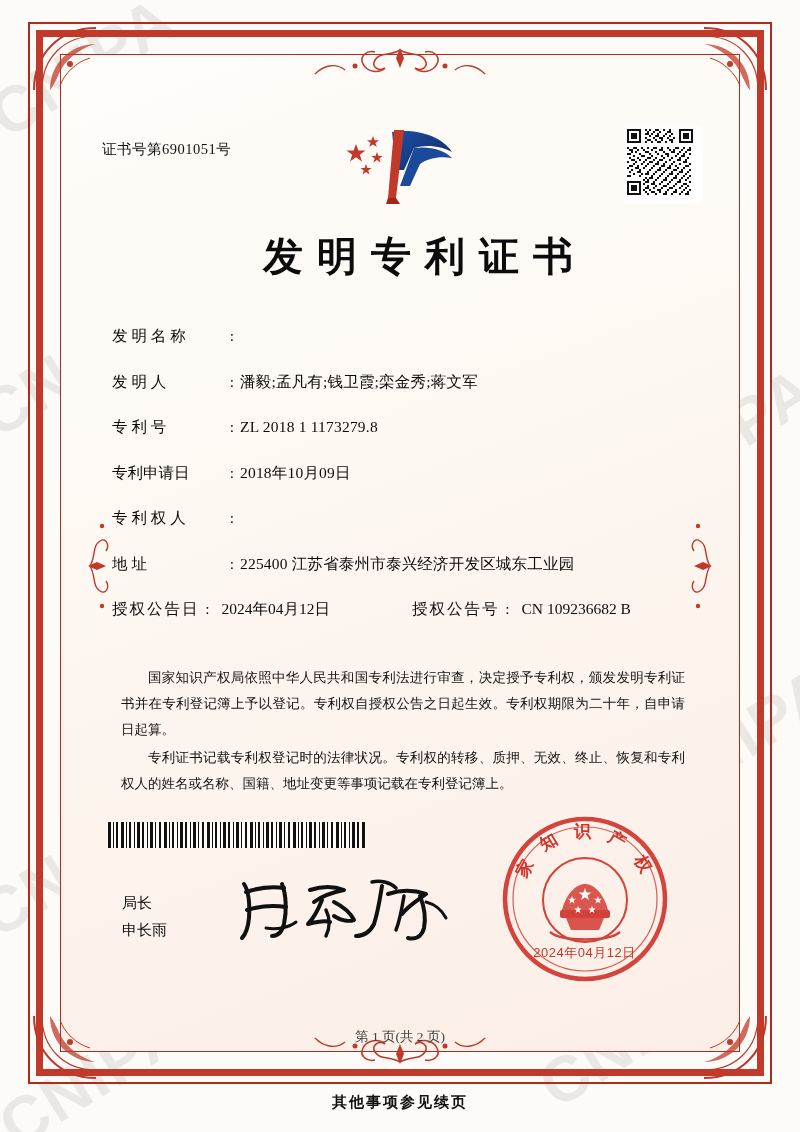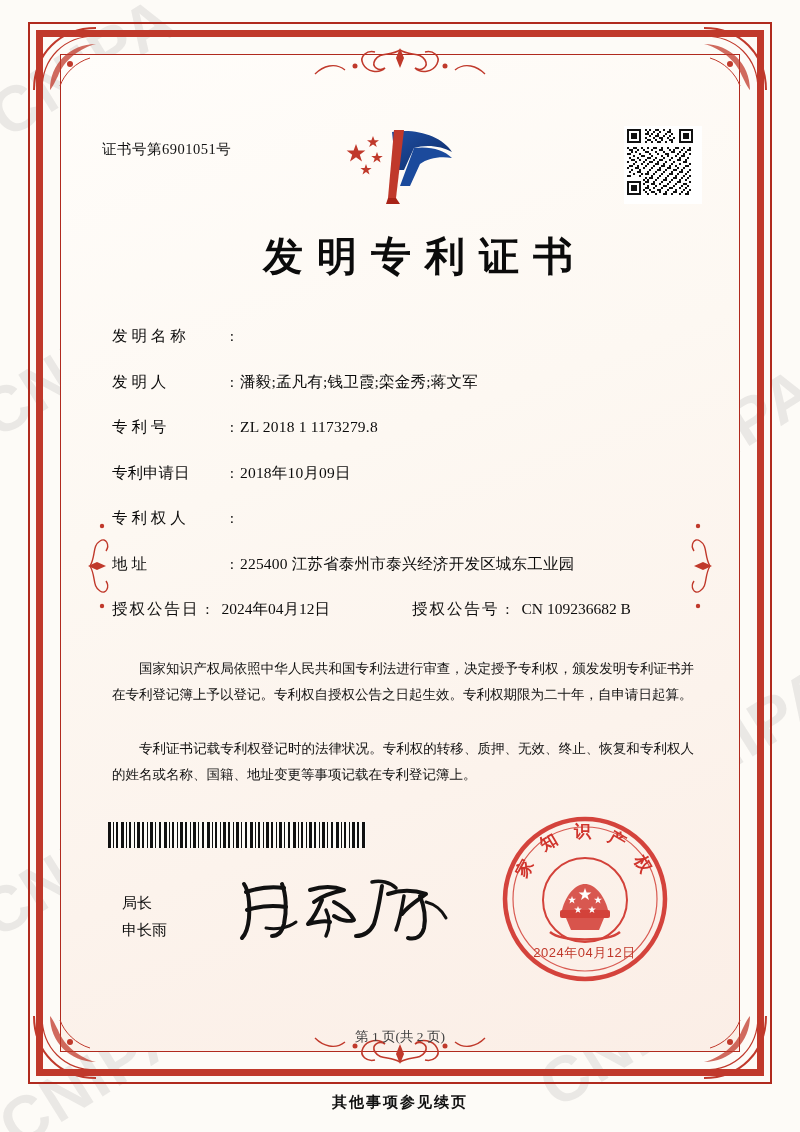--- a/index.html
+++ b/index.html
@@ -209,21 +209,21 @@
     position: absolute;
     left: 52px;
     right: 46px;
     font-size: 13.5px;
     line-height: 26px;
     color: #111;
     text-align: justify;
   }
   .para.p1 { top: 602px; }
   .para.p2 { top: 682px; }
-  .para p { margin: 0; text-indent: 2em; }
+  .para p { margin: 9px; text-indent: 2em; }
 
   .barcode {
     position: absolute;
     left: 48px;
     top: 768px;
     height: 26px;
     width: 258px;
   }
 
   .director {

